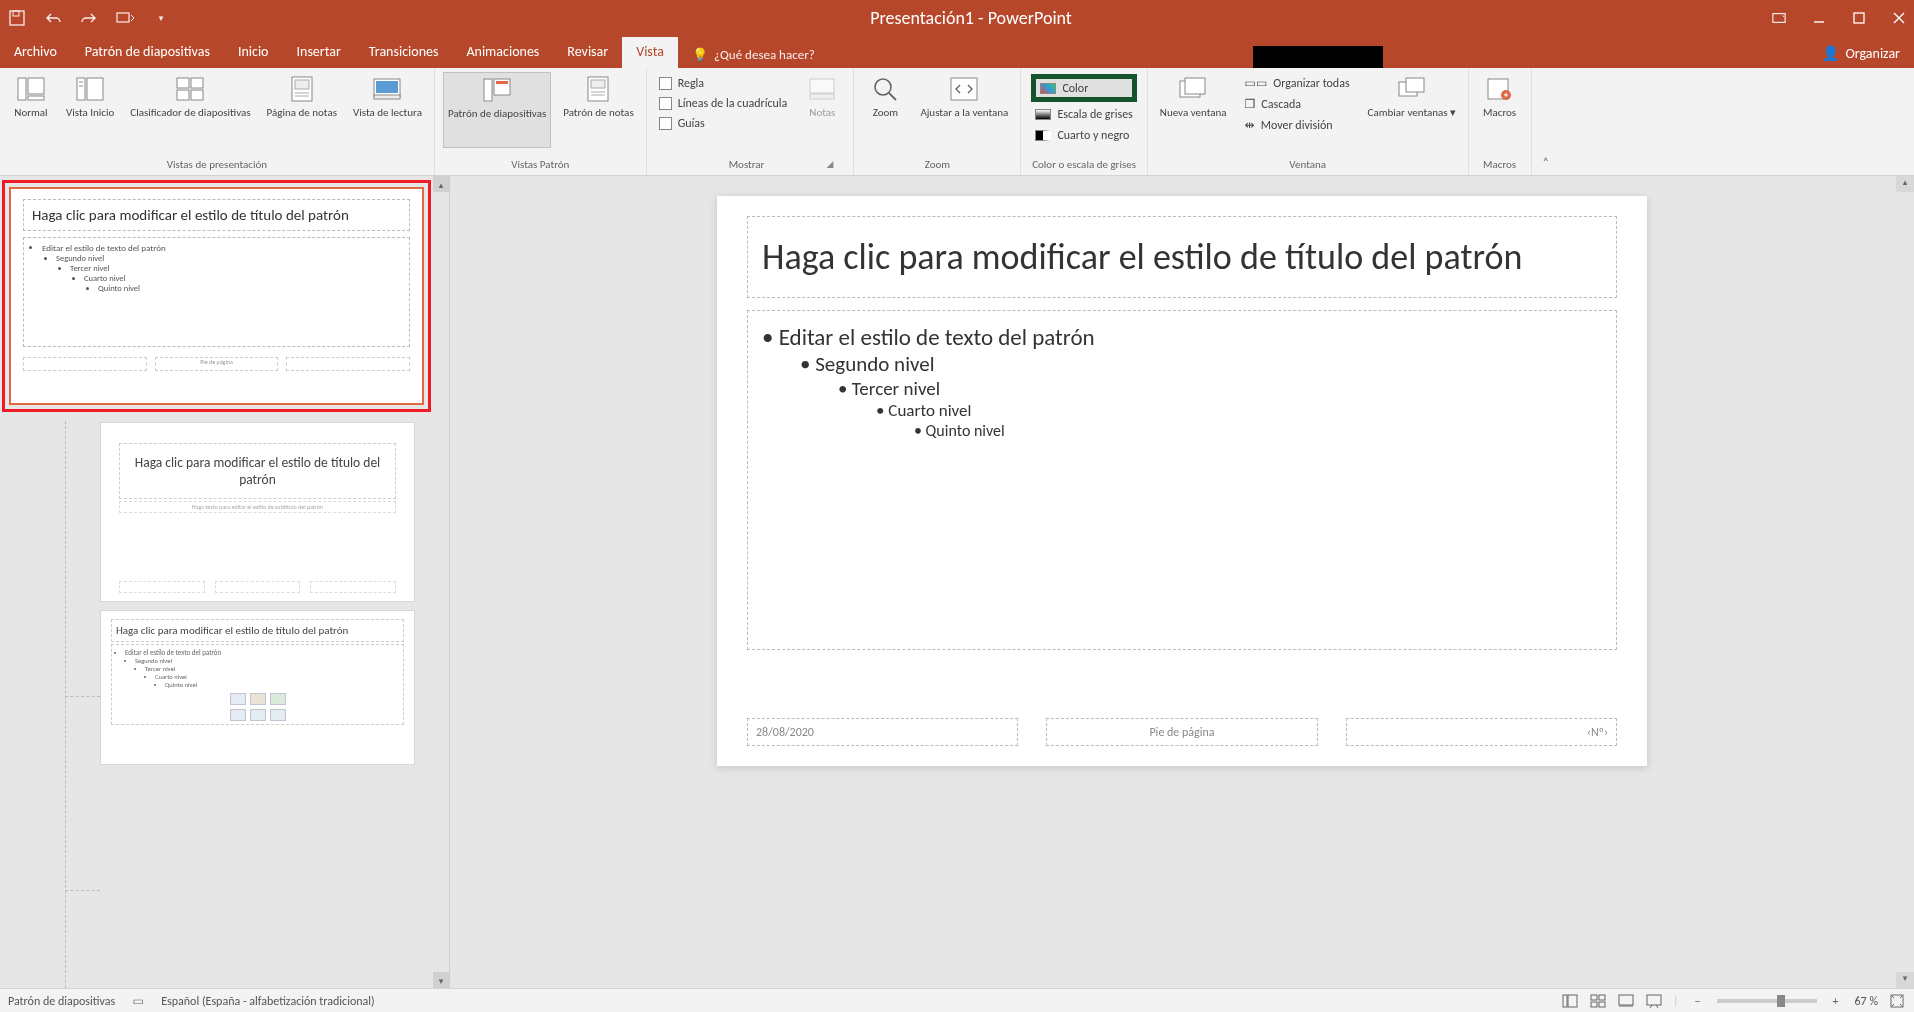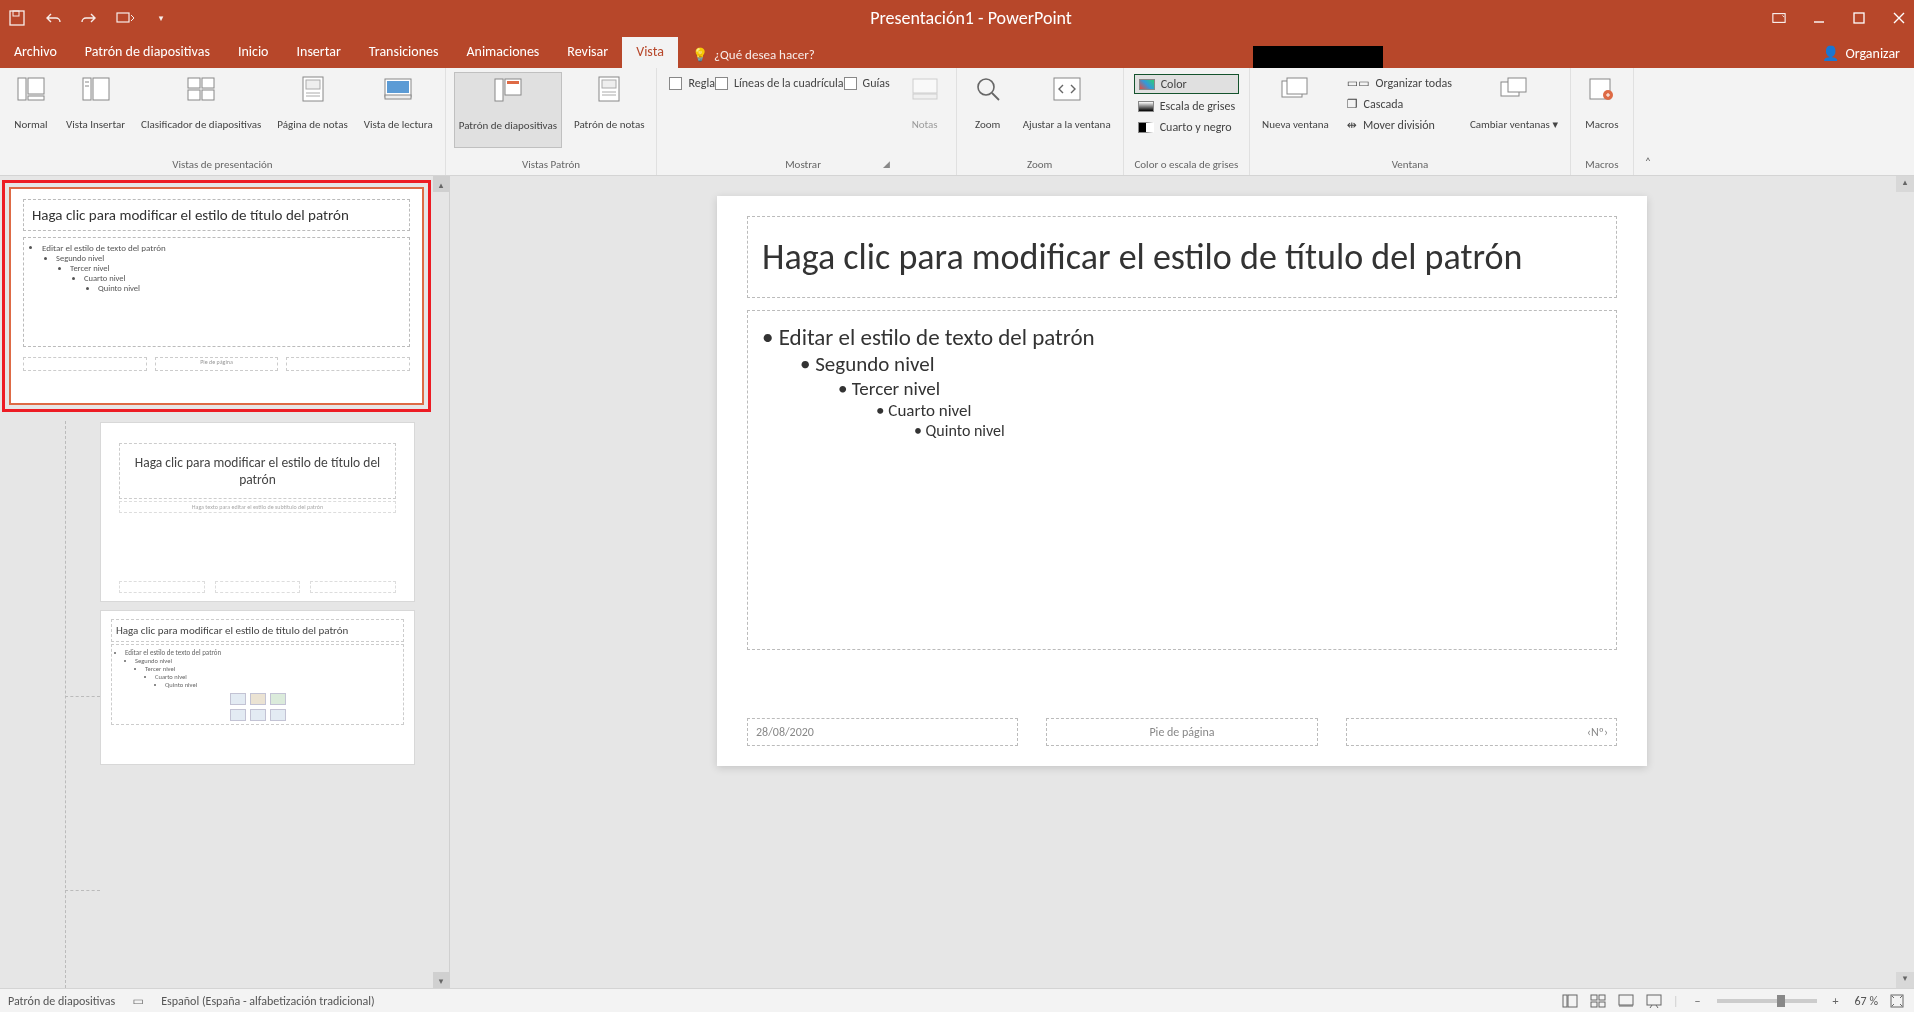--- a/index.html
+++ b/index.html
@@ -20,22 +20,22 @@
 .share-box{display:flex;align-items:center;gap:6px;padding:6px 14px;margin-left:auto}
 .black-box{width:130px;height:22px;background:#000;margin-left:auto}
 
 .ribbon{background:#f3f3f3;height:108px;display:flex;border-bottom:1px solid #d4d4d4;font-size:12px;color:#444}
 .group{display:flex;flex-direction:column;align-items:center;border-right:1px solid #e0e0e0;padding:4px 8px 2px;height:100%}
 .group-body{flex:1;display:flex;align-items:flex-start;gap:8px}
 .group-label{font-size:11px;color:#666;padding:2px 0}
 .btn-v{display:flex;flex-direction:column;align-items:center;justify-content:flex-start;padding:2px 4px;cursor:pointer;text-align:center;min-width:46px;height:76px}
 .btn-v.active{background:#e0e0e0;border:1px solid #c0c0c0}
 .btn-v .ic{height:30px;display:flex;align-items:center;justify-content:center}
-.btn-v .lbl{font-size:11px;line-height:1.2;margin-top:14px}
-.chk-stack{display:flex;padding:4px}
+.btn-v .lbl{font-size:11px;line-height:1.2;margin-top:2px}
+.chk-stack{display:flex;flex-direction:column;gap:6px;padding:4px}
 .chk-row{display:flex;align-items:center;gap:6px;font-size:12px}
 .chk-row .cb{width:13px;height:13px;border:1px solid #888;background:#fff}
 .h-stack{display:flex;flex-direction:column;gap:3px;padding:2px}
 .h-item{display:flex;align-items:center;gap:6px;font-size:12px;padding:2px 4px}
 .sw{width:16px;height:11px;border:1px solid #888}
 .ribbon-collapse{width:28px;display:flex;align-items:flex-end;justify-content:center;color:#666;padding-bottom:6px}
 .launcher{font-size:9px;color:#888;position:relative;top:-1px;left:62px}
 
 .workspace{display:flex;height:calc(1012px - 35px - 33px - 108px - 24px);background:#e6e6e6}
 
@@ -185,21 +185,21 @@
         </div>
       <div class="btn-v">
           <div class="ic">
             <svg width="28" height="24">
               <rect x="1" y="1" width="8" height="22" fill="#fff" stroke="#888"></rect>
               <rect x="11" y="1" width="16" height="22" fill="#fff" stroke="#888"></rect>
               <line x1="3" y1="5" x2="7" y2="5" stroke="#888"></line>
               <line x1="3" y1="9" x2="7" y2="9" stroke="#888"></line>
             </svg>
           </div>
-          <div class="lbl">Vista Insertar</div>
+          <div class="lbl">Vista Inicio</div>
         </div>
       <div class="btn-v" style="min-width:82px">
           <div class="ic">
             <svg width="28" height="24">
               <rect x="1" y="1" width="12" height="10" fill="#fff" stroke="#888"></rect>
               <rect x="15" y="1" width="12" height="10" fill="#fff" stroke="#888"></rect>
               <rect x="1" y="13" width="12" height="10" fill="#fff" stroke="#888"></rect>
               <rect x="15" y="13" width="12" height="10" fill="#fff" stroke="#888"></rect>
             </svg>
           </div>
@@ -306,21 +306,21 @@
           </div>
           <div class="lbl">Ajustar a la ventana</div>
         </div>
     </div>
     <div class="group-label">Zoom</div>
   </div>
 
   <div class="group">
     <div class="group-body">
       <div class="h-stack">
-        <div class="h-item" style="background:#e0e0e0;border:1px solid #14532d">
+        <div class="h-item" style="background:#e0e0e0;border:5px solid #14532d">
             <div class="sw" style="background:linear-gradient(45deg,#e74c3c,#3498db,#2ecc71)"></div>
             <span>Color</span>
           </div>
         <div class="h-item">
             <div class="sw" style="background:linear-gradient(#fff,#000)"></div>
             <span>Escala de grises</span>
           </div>
         <div class="h-item">
             <div class="sw" style="background:#000;border-right:8px solid #fff"></div>
             <span>Cuarto y negro</span>

